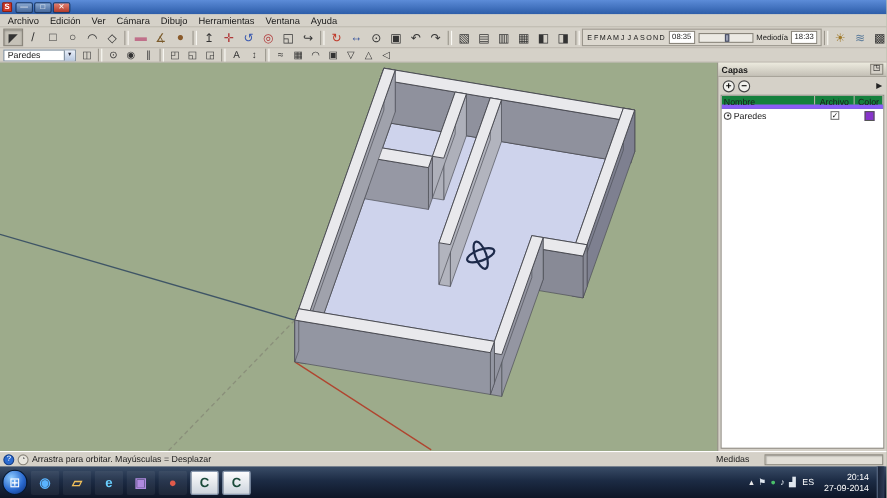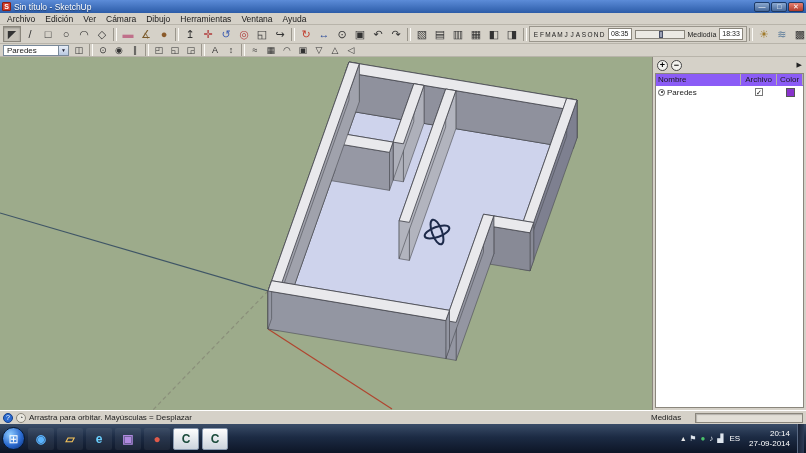--- a/index.html
+++ b/index.html
@@ -43,21 +43,21 @@
   .viewport svg{position:absolute;left:0;top:0}
 
   
   .capas{width:154px;height:353px;background:#d5d1c8;border-left:1px solid #8a867c;display:flex;flex-direction:column}
   .capas-title{height:13px;background:linear-gradient(180deg,#eceade,#c4c0b6);display:flex;align-items:center;padding:0 3px;font-size:8px;font-weight:bold;border-bottom:1px solid #a8a49a}
   .capas-title .x{margin-left:auto;width:12px;height:10px;border:1px solid #8a867c;background:#d5d1c8;font-size:7px;line-height:8px;text-align:center;padding:0}
   .capas-tools{height:16px;display:flex;align-items:center;gap:3px;padding:0 4px}
   .cbtn{width:11px;height:11px;border-radius:50%;border:1px solid #444;background:#f2f2ee;font-size:9px;line-height:8px;text-align:center;font-weight:bold;padding:0}
   .cdetails{margin-left:auto;font-size:7px;background:none;border:none;color:#222;padding:0}
   .capas-list{flex:1;background:#fff;border:1px solid #8a867c;margin:0 2px 2px 2px;display:flex;flex-direction:column;font-size:8px;overflow:hidden}
-  .lhead{display:flex;background:#8b5cf6;border-bottom:1px solid #8b5cf6;height:12px;align-items:center}
+  .lhead{display:flex;background:#15803d;border-bottom:4px solid #8b5cf6;height:12px;align-items:center}
   .lhead span{padding:0 2px;border-right:1px solid #b5b1a7;height:100%;line-height:11px}
   .c-name{flex:1}
   .c-vis{width:36px;text-align:center}
   .c-col{width:26px;text-align:center}
   .lrow{display:flex;align-items:center;height:12px}
   .lrow.sel{background:#3d95ff;color:#fff}
   .radio{width:7px;height:7px;border:1px solid #555;border-radius:50%;margin:0 2px;background:#fff;position:relative;flex:0 0 auto}
   .radio.on::after{content:"";position:absolute;left:1.5px;top:1.5px;right:1.5px;bottom:1.5px;background:#222;border-radius:50%}
   .lname{flex:1;overflow:hidden}
   .vis{width:36px;display:flex;justify-content:center}
@@ -82,21 +82,20 @@
   .tico{font-size:8px;line-height:1}
   .lang{font-size:8px;padding:0 2px}
   .clock{text-align:right;font-size:8px;line-height:1.2;margin:0 3px}
   .showdesk{width:7px;height:29px;border-left:1px solid #5a6a84;background:linear-gradient(90deg,#1a2438,#2e3c56)}
 </style>
 </head>
 <body>
 
 <div class="titlebar">
   <span class="app-ico">S</span>
-  <span class="t">Sin título - SketchUp</span>
   <span class="winbtns">
     <button class="wb">—</button>
     <button class="wb">□</button>
     <button class="wb close">✕</button>
   </span>
 </div>
 
 <div class="menubar" id="menubar">
     <span class="menu-item">Archivo</span>
     <span class="menu-item">Edición</span>
@@ -338,20 +337,24 @@
         <polygon points="449.5,310.3 445.8,320.6 445.8,358.6 449.5,348.3" fill="#9396a2" stroke="#4a4b52" stroke-width="0.6"></polygon>
         <polygon points="445.8,320.6 268.0,291.0 268.0,329.0 445.8,358.6" fill="#9396a2" stroke="#4a4b52" stroke-width="0.6"></polygon>
         <polygon points="268.0,291.0 271.6,280.7 271.6,318.7 268.0,329.0" fill="#9396a2" stroke="#4a4b52" stroke-width="0.6"></polygon>
         <polygon points="271.6,280.7 449.5,310.3 445.8,320.6 268.0,291.0" fill="#e9e9ec" stroke="#4a4b52" stroke-width="0.9"></polygon>
         <ellipse cx="437" cy="232" rx="13" ry="5" fill="none" stroke="#1d2a4a" stroke-width="2" transform="rotate(-20 437 232)"></ellipse>
         <ellipse cx="437" cy="232" rx="5" ry="13" fill="none" stroke="#1d2a4a" stroke-width="2" transform="rotate(-20 437 232)"></ellipse>
       </svg>
   </div>
 
   <div class="capas">
+    <div class="capas-title">
+      <span>Capas</span>
+      <button class="x">◳</button>
+    </div>
     <div class="capas-tools">
       <button class="cbtn">+</button>
       <button class="cbtn">−</button>
       <button class="cdetails">▶</button>
     </div>
     <div class="capas-list">
       <div class="lhead" id="layers-head">
           <span class="c-name">Nombre</span>
           <span class="c-vis">Archivo</span>
           <span class="c-col">Color</span>

